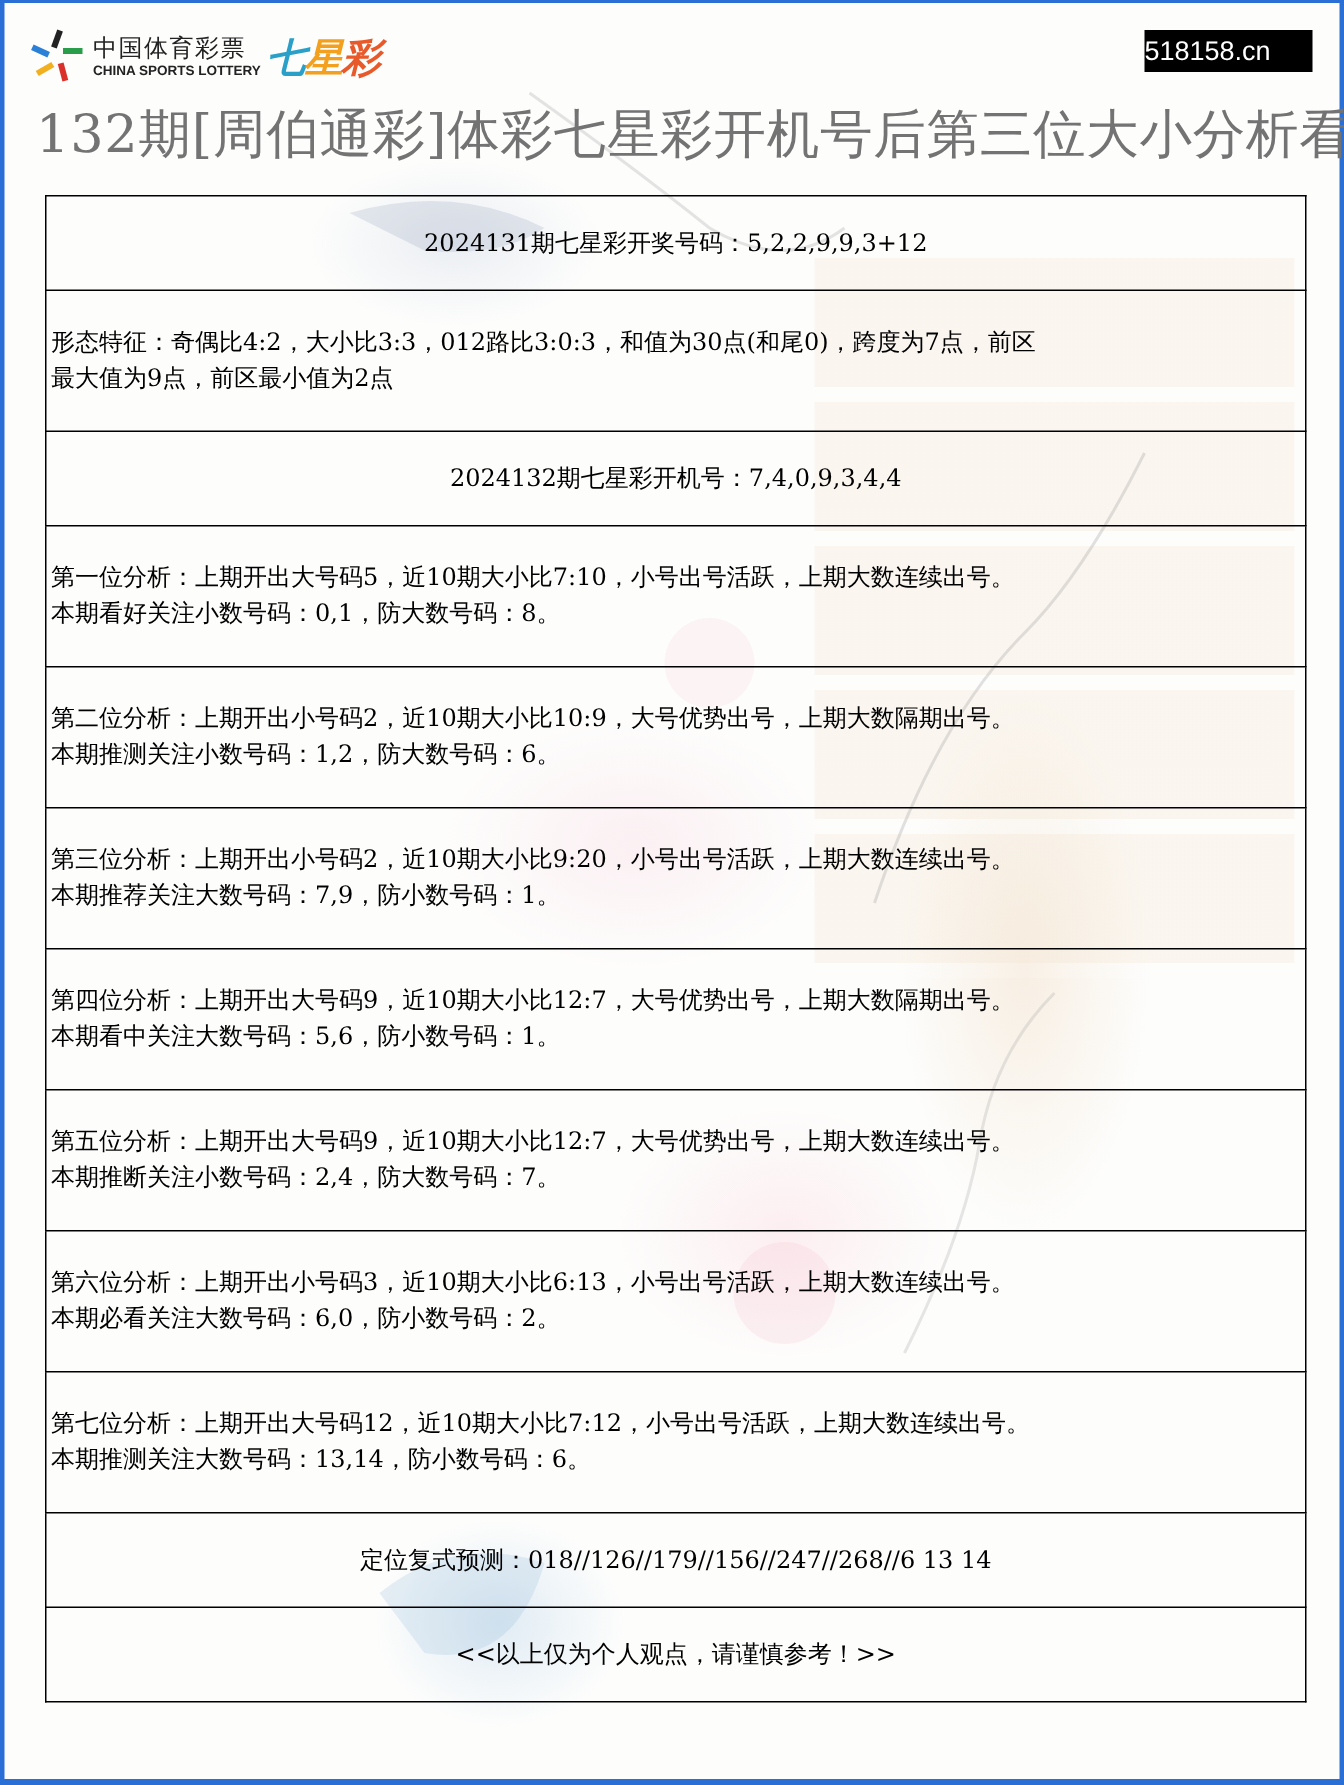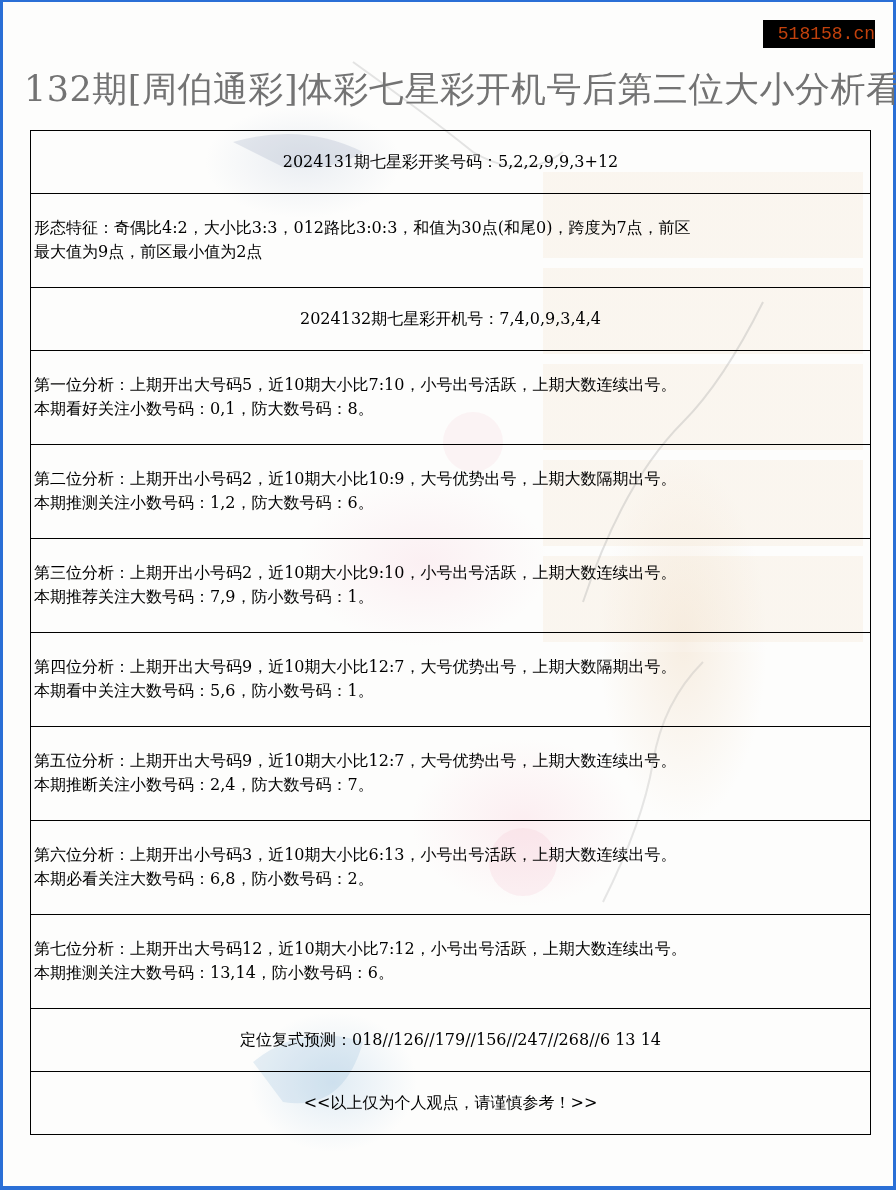--- a/index.html
+++ b/index.html
@@ -90,25 +90,25 @@
       letter-spacing: -1px;
     }
     .logo-brand .c1 { color: #2aa0c8; }
     .logo-brand .c2 { color: #f2a01e; }
     .logo-brand .c3 { color: #e85a2a; }
     .site-badge {
       position: absolute;
       left: 763px; top: 20px;
       width: 112px; height: 28px;
       background: #000;
-      color: #c2410c;
-      font-family: Liberation Mono, monospace;
+      color: #ffffff;
+      font-family: Liberation Sans, sans-serif;
       font-size: 18px;
       line-height: 28px;
-      text-align: right;
+      text-align: left;
     }
     .page-title {
       position: absolute;
       left: 24px; top: 66px;
       width: 860px;
       font-family: "DejaVu Serif", "Liberation Serif", serif;
       font-size: 35px;
       color: #737373;
       white-space: nowrap;
       letter-spacing: 0.5px;
@@ -161,20 +161,36 @@
     <path d="M350 60 Q420 110 470 150 Q520 180 560 150" stroke="rgba(150,150,150,0.25)" stroke-width="2" fill="none"></path>
     <path d="M580 600 Q620 480 680 420 Q720 380 760 300" stroke="rgba(160,160,160,0.3)" stroke-width="2" fill="none"></path>
     <path d="M600 900 Q640 820 650 760 Q660 700 700 660" stroke="rgba(160,160,160,0.25)" stroke-width="2" fill="none"></path>
     <circle cx="470" cy="440" r="30" fill="rgba(245,200,210,0.18)"></circle>
     <circle cx="520" cy="860" r="34" fill="rgba(245,190,205,0.2)"></circle>
     <path d="M250 1060 Q300 1020 360 1040 Q340 1110 280 1100 Z" fill="rgba(120,170,210,0.18)"></path>
   </svg>
 </div>
 
 <div class="header">
+  <div class="logo">
+    <svg class="logo-mark" width="40" height="40" viewBox="0 0 40 40">
+      <rect x="18" y="2" width="4" height="12" fill="#222" transform="rotate(20 20 8)"></rect>
+      <rect x="24" y="14" width="13" height="4" fill="#2a9d4a"></rect>
+      <rect x="3" y="14" width="12" height="4" fill="#2a7fd6" transform="rotate(25 9 16)"></rect>
+      <rect x="6" y="26" width="12" height="4" fill="#f2b01e" transform="rotate(-30 12 28)"></rect>
+      <rect x="22" y="24" width="4" height="12" fill="#d9302a" transform="rotate(-15 24 30)"></rect>
+    </svg>
+    <div class="logo-text">
+      <span class="logo-cn">中国体育彩票</span>
+      <span class="logo-en">CHINA SPORTS LOTTERY</span>
+    </div>
+    <div class="logo-brand">
+      <span class="c1">七</span><span class="c2">星</span><span class="c3">彩</span>
+    </div>
+  </div>
   <div class="site-badge">518158.cn</div>
   <div class="page-title">132期[周伯通彩]体彩七星彩开机号后第三位大小分析看好</div>
 </div>
 
 <table class="content-table">
   <tbody>
     <tr class="row-center">
       <td>2024131期七星彩开奖号码：5,2,2,9,9,3+12</td>
     </tr>
     <tr class="row-text">
@@ -193,40 +209,40 @@
       </td>
     </tr>
     <tr class="row-analysis">
       <td>
         <span class="line">第二位分析：上期开出小号码2，近10期大小比10:9，大号优势出号，上期大数隔期出号。</span>
         <span class="line">本期推测关注小数号码：1,2，防大数号码：6。</span>
       </td>
     </tr>
     <tr class="row-analysis">
       <td>
-        <span class="line">第三位分析：上期开出小号码2，近10期大小比9:10，小号出号活跃，上期大数连续出号。</span>
+        <span class="line">第三位分析：上期开出小号码2，近10期大小比9:20，小号出号活跃，上期大数连续出号。</span>
         <span class="line">本期推荐关注大数号码：7,9，防小数号码：1。</span>
       </td>
     </tr>
     <tr class="row-analysis">
       <td>
         <span class="line">第四位分析：上期开出大号码9，近10期大小比12:7，大号优势出号，上期大数隔期出号。</span>
         <span class="line">本期看中关注大数号码：5,6，防小数号码：1。</span>
       </td>
     </tr>
     <tr class="row-analysis">
       <td>
         <span class="line">第五位分析：上期开出大号码9，近10期大小比12:7，大号优势出号，上期大数连续出号。</span>
         <span class="line">本期推断关注小数号码：2,4，防大数号码：7。</span>
       </td>
     </tr>
     <tr class="row-analysis">
       <td>
         <span class="line">第六位分析：上期开出小号码3，近10期大小比6:13，小号出号活跃，上期大数连续出号。</span>
-        <span class="line">本期必看关注大数号码：6,8，防小数号码：2。</span>
+        <span class="line">本期必看关注大数号码：6,0，防小数号码：2。</span>
       </td>
     </tr>
     <tr class="row-analysis">
       <td>
         <span class="line">第七位分析：上期开出大号码12，近10期大小比7:12，小号出号活跃，上期大数连续出号。</span>
         <span class="line">本期推测关注大数号码：13,14，防小数号码：6。</span>
       </td>
     </tr>
     <tr class="row-center">
       <td>定位复式预测：018//126//179//156//247//268//6 13 14</td>

